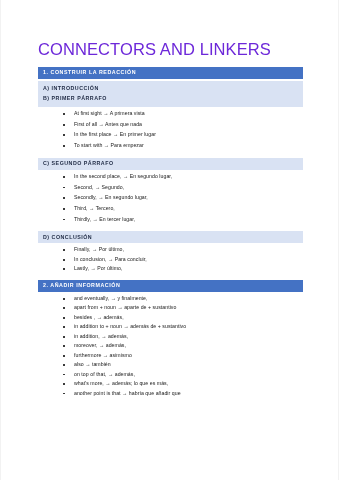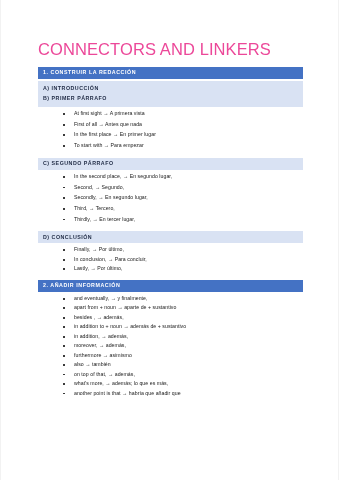--- a/index.html
+++ b/index.html
@@ -34,21 +34,21 @@
     background: #f2f2f2;
   }
   .content {
     position: absolute;
     left: 38px;
     top: 0;
     width: 265px;
   }
   .doc-title {
     font-size: 16.5px;
-    color: #ec4899;
+    color: #6d28d9;
     letter-spacing: 0.1px;
     font-weight: 400;
     margin: 0;
     padding: 40px 0 7px 0;
     line-height: 1.1;
     white-space: nowrap;
   }
   .band-major {
     background: #4472c4;
     color: #ffffff;

